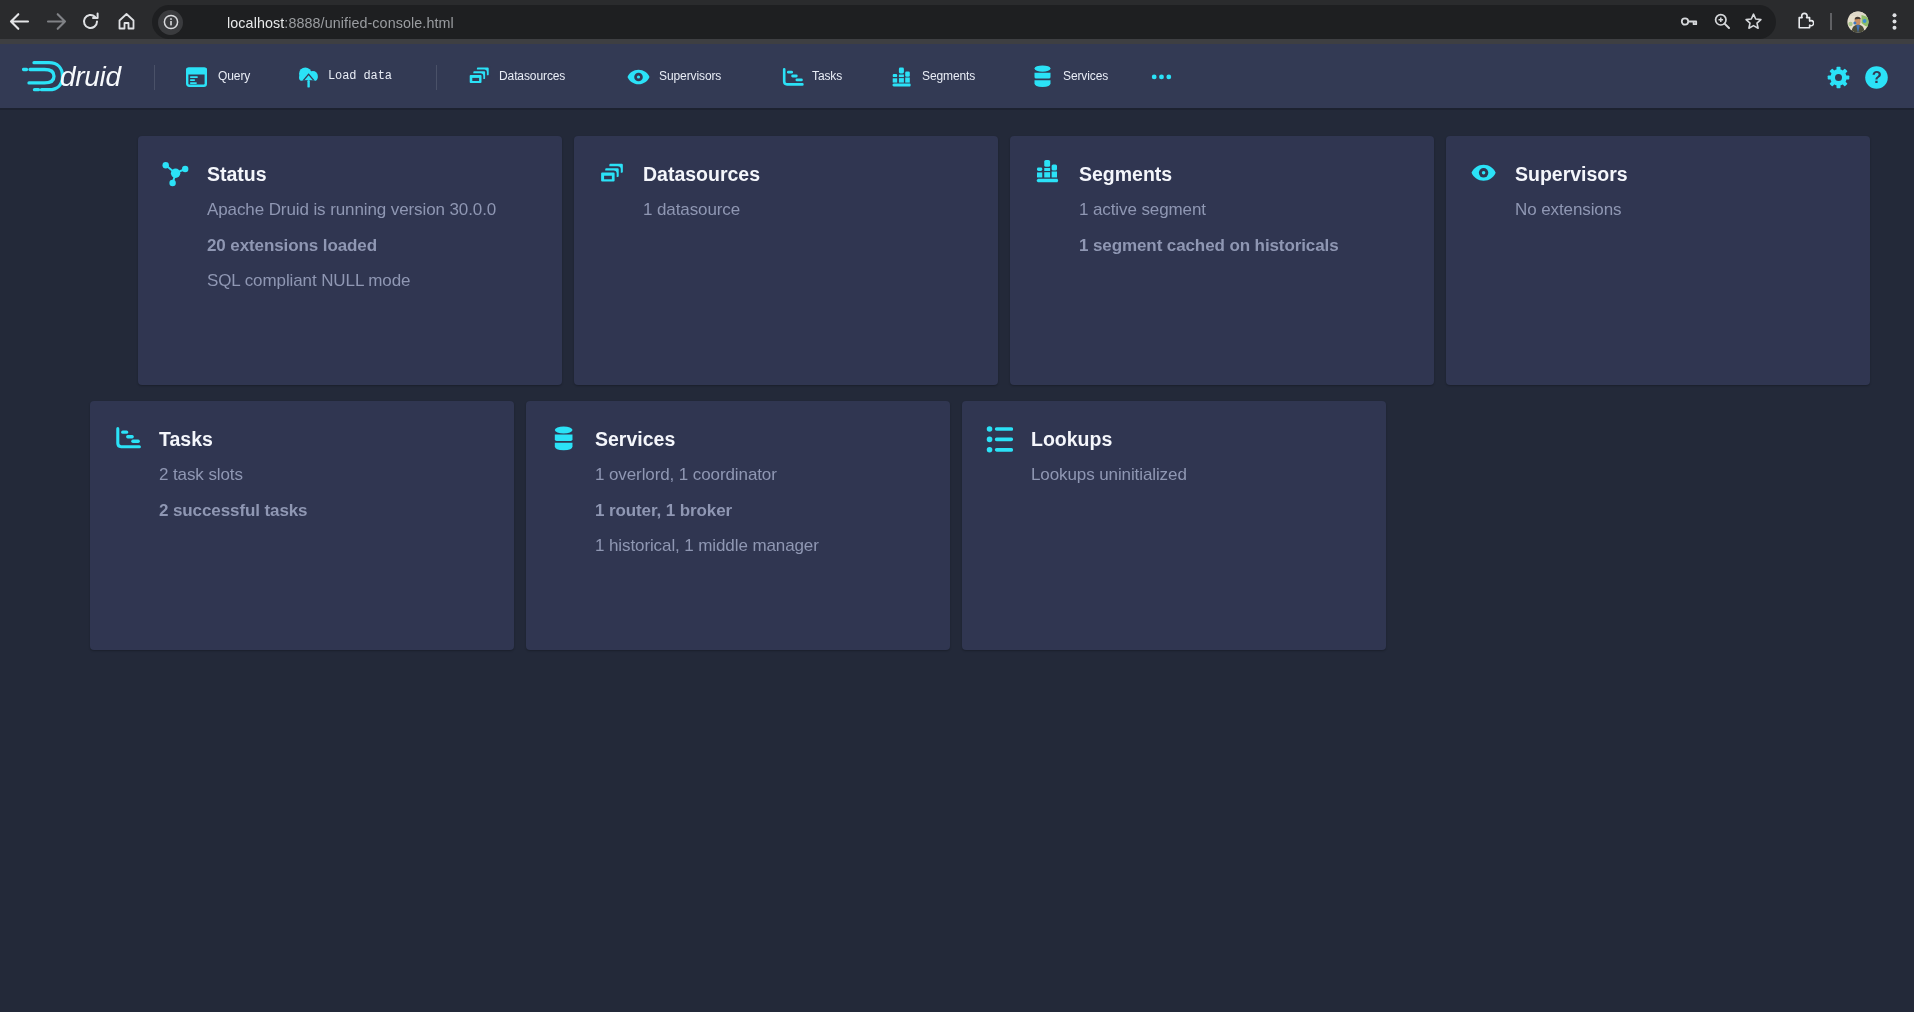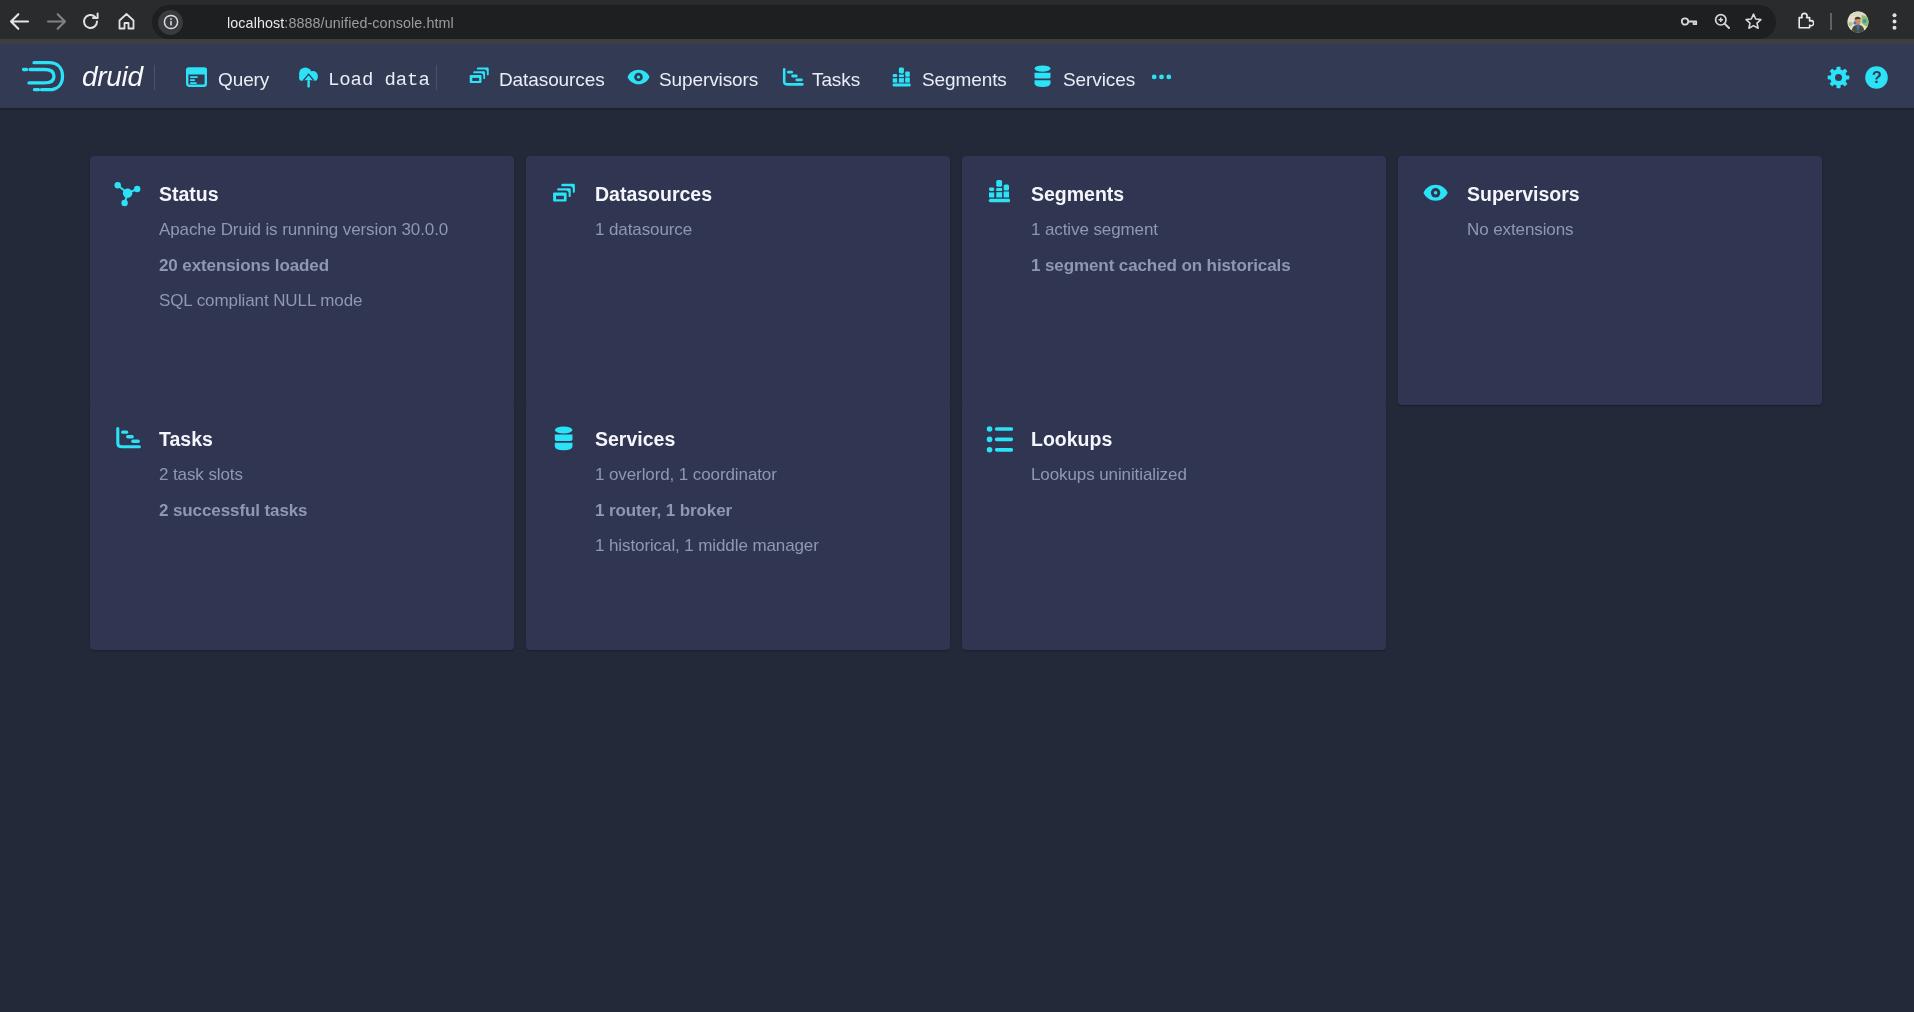--- a/index.html
+++ b/index.html
@@ -10,26 +10,26 @@
   #toolbar { position:absolute; left:0; top:0; width:1914px; height:39px; background:#2a2b2d; }
   #tbline { position:absolute; left:0; top:39px; width:1914px; height:5px; background:#3e3f42; }
   #pill { position:absolute; left:152px; top:5px; width:1624px; height:34px; border-radius:17px; background:#1e1f21; }
   #infochip { position:absolute; left:158px; top:9.5px; width:25px; height:25px; border-radius:50%; background:#3a3b3e; }
   #urltext { position:absolute; left:189px; top:15px; font-size:14.3px; color:#e8e9ea; letter-spacing:0.1px;margin-left:38px; }
   #urltext .gray { color:#9b9da1; }
   .tbicon { position:absolute; top:11px; }
   
   #navbar { position:absolute; left:0; top:44px; width:1914px; height:64px; background:#333a54; }
   #navline { position:absolute; left:0; top:108px; width:1914px; height:2px; background:#1d2230; }
-  .navtext { position:absolute; top:68.5px; font-size:19px; letter-spacing:-0.1px; color:#e9edf6; }
+  .navtext { position:absolute; top:68.5px; font-size:12px; letter-spacing:-0.1px; color:#e9edf6; }
   .navdiv { position:absolute; top:65px; width:1px; height:25px; background:#4a5168; }
-  #druidword { position:absolute; left:82px; top:61px; font-size:28px; font-style:italic; color:#f7f9fc; letter-spacing:-0.3px;}
+  #druidword { position:absolute; left:60px; top:61px; font-size:28px; font-style:italic; color:#f7f9fc; letter-spacing:-0.3px;}
   
   .card { position:absolute; width:424px; height:249px; background:#303651; border-radius:4px; box-shadow:0 1px 2px rgba(0,0,0,0.25); }
-  .r1 { top:156px; } .r2 { top:401px; }
+  .r1 { top:136px;margin-left:48px; } .r2 { top:401px; }
   .c1 { left:90px; } .c2 { left:526px; } .c3 { left:962px; } .c4 { left:1398px; }
   .cicon { position:absolute; left:25px; top:25px; }
   .ctitle { position:absolute; left:69px; top:26.5px; font-size:19.5px; font-weight:bold; color:#f4f6fb; }
   .cline { position:absolute; left:69px; font-size:17px; letter-spacing:-0.1px; color:#8f97b3; }
   .l1 { top:64.1px;text-align:center; } .l2 { top:99.5px;font-weight:bold; } .l3 { top:134.9px; }
 </style>
 </head>
 <body>
 
 <div id="toolbar"></div>

